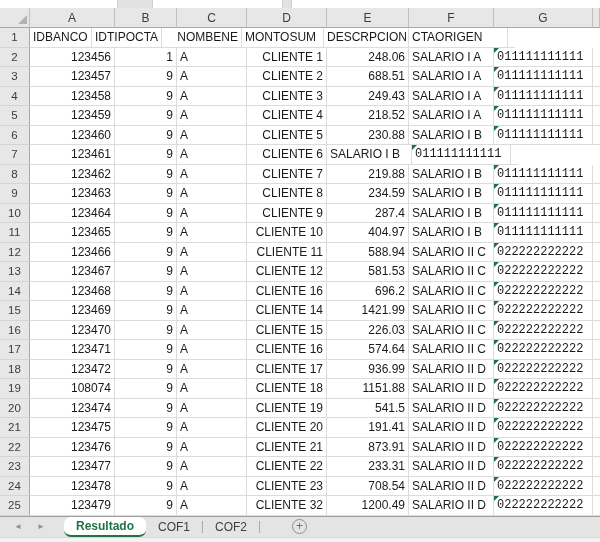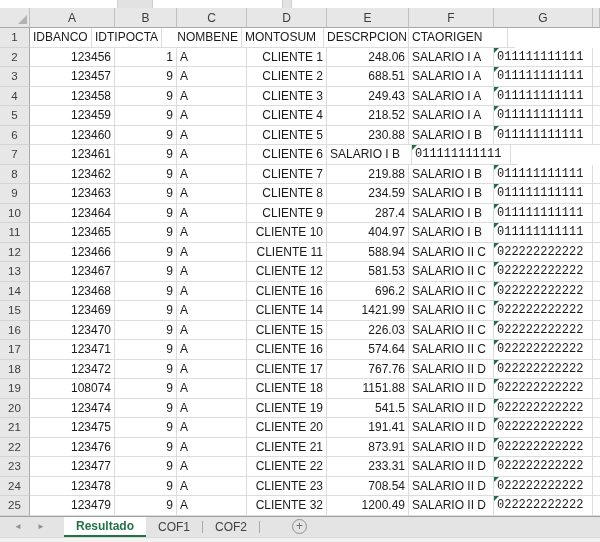--- a/index.html
+++ b/index.html
@@ -39,21 +39,21 @@
   .err-tri { position:absolute; top:0; left:0; width:0; height:0;
              border-top:5px solid #1e7145; border-right:5px solid transparent; }
 
   
   .tabbar { display:flex; align-items:stretch; height:21px; background:#e4e4e4;
             border-top:1px solid #9f9f9f; }
   .tab-scroll { width:64px; display:flex; align-items:center; gap:15px;
                 padding-left:14px; color:#8f8f8f; font-size:8px; }
   .tab-arrow { cursor:default; }
   .tab { padding:0 12px; display:flex; align-items:center; font-size:12px;
-         color:#404040; }
+         color:#404040;border-radius:7px; }
   .tab.active { background:#fff; color:#217346; font-weight:bold;
                 border-bottom:2px solid #217346; }
   .tab-sep { width:1px; height:12px; background:#ababab; align-self:center; }
   .plus-btn { width:15px; height:15px; border:1px solid #8f8f8f; border-radius:50%;
               color:#6e6e6e; display:flex; align-items:center; justify-content:center;
               font-size:12px; line-height:1; align-self:center; margin-left:32px;
               padding-bottom:1px; }
   .statusstrip { height:6px; background:#f2f2f2; border-top:1px solid #d9d9d9; }
 </style>
 </head>
@@ -267,21 +267,21 @@
           <div class="cell txt c-f">SALARIO II C</div>
           <div class="cell txt c-g g-cell"><span class="err-tri"></span><span>022222222222</span></div>
           <div class="cell c-h"></div>
         </div>
         <div class="row">
           <div class="cell rn c-rn">18</div>
           <div class="cell num c-a">123472</div>
           <div class="cell num c-b">9</div>
           <div class="cell txt c-c">A</div>
           <div class="cell txt c-d">CLIENTE 17</div>
-          <div class="cell num c-e">767.76</div>
+          <div class="cell num c-e">936.99</div>
           <div class="cell txt c-f">SALARIO II D</div>
           <div class="cell txt c-g g-cell"><span class="err-tri"></span><span>022222222222</span></div>
           <div class="cell c-h"></div>
         </div>
         <div class="row">
           <div class="cell rn c-rn">19</div>
           <div class="cell num c-a">108074</div>
           <div class="cell num c-b">9</div>
           <div class="cell txt c-c">A</div>
           <div class="cell txt c-d">CLIENTE 18</div>

